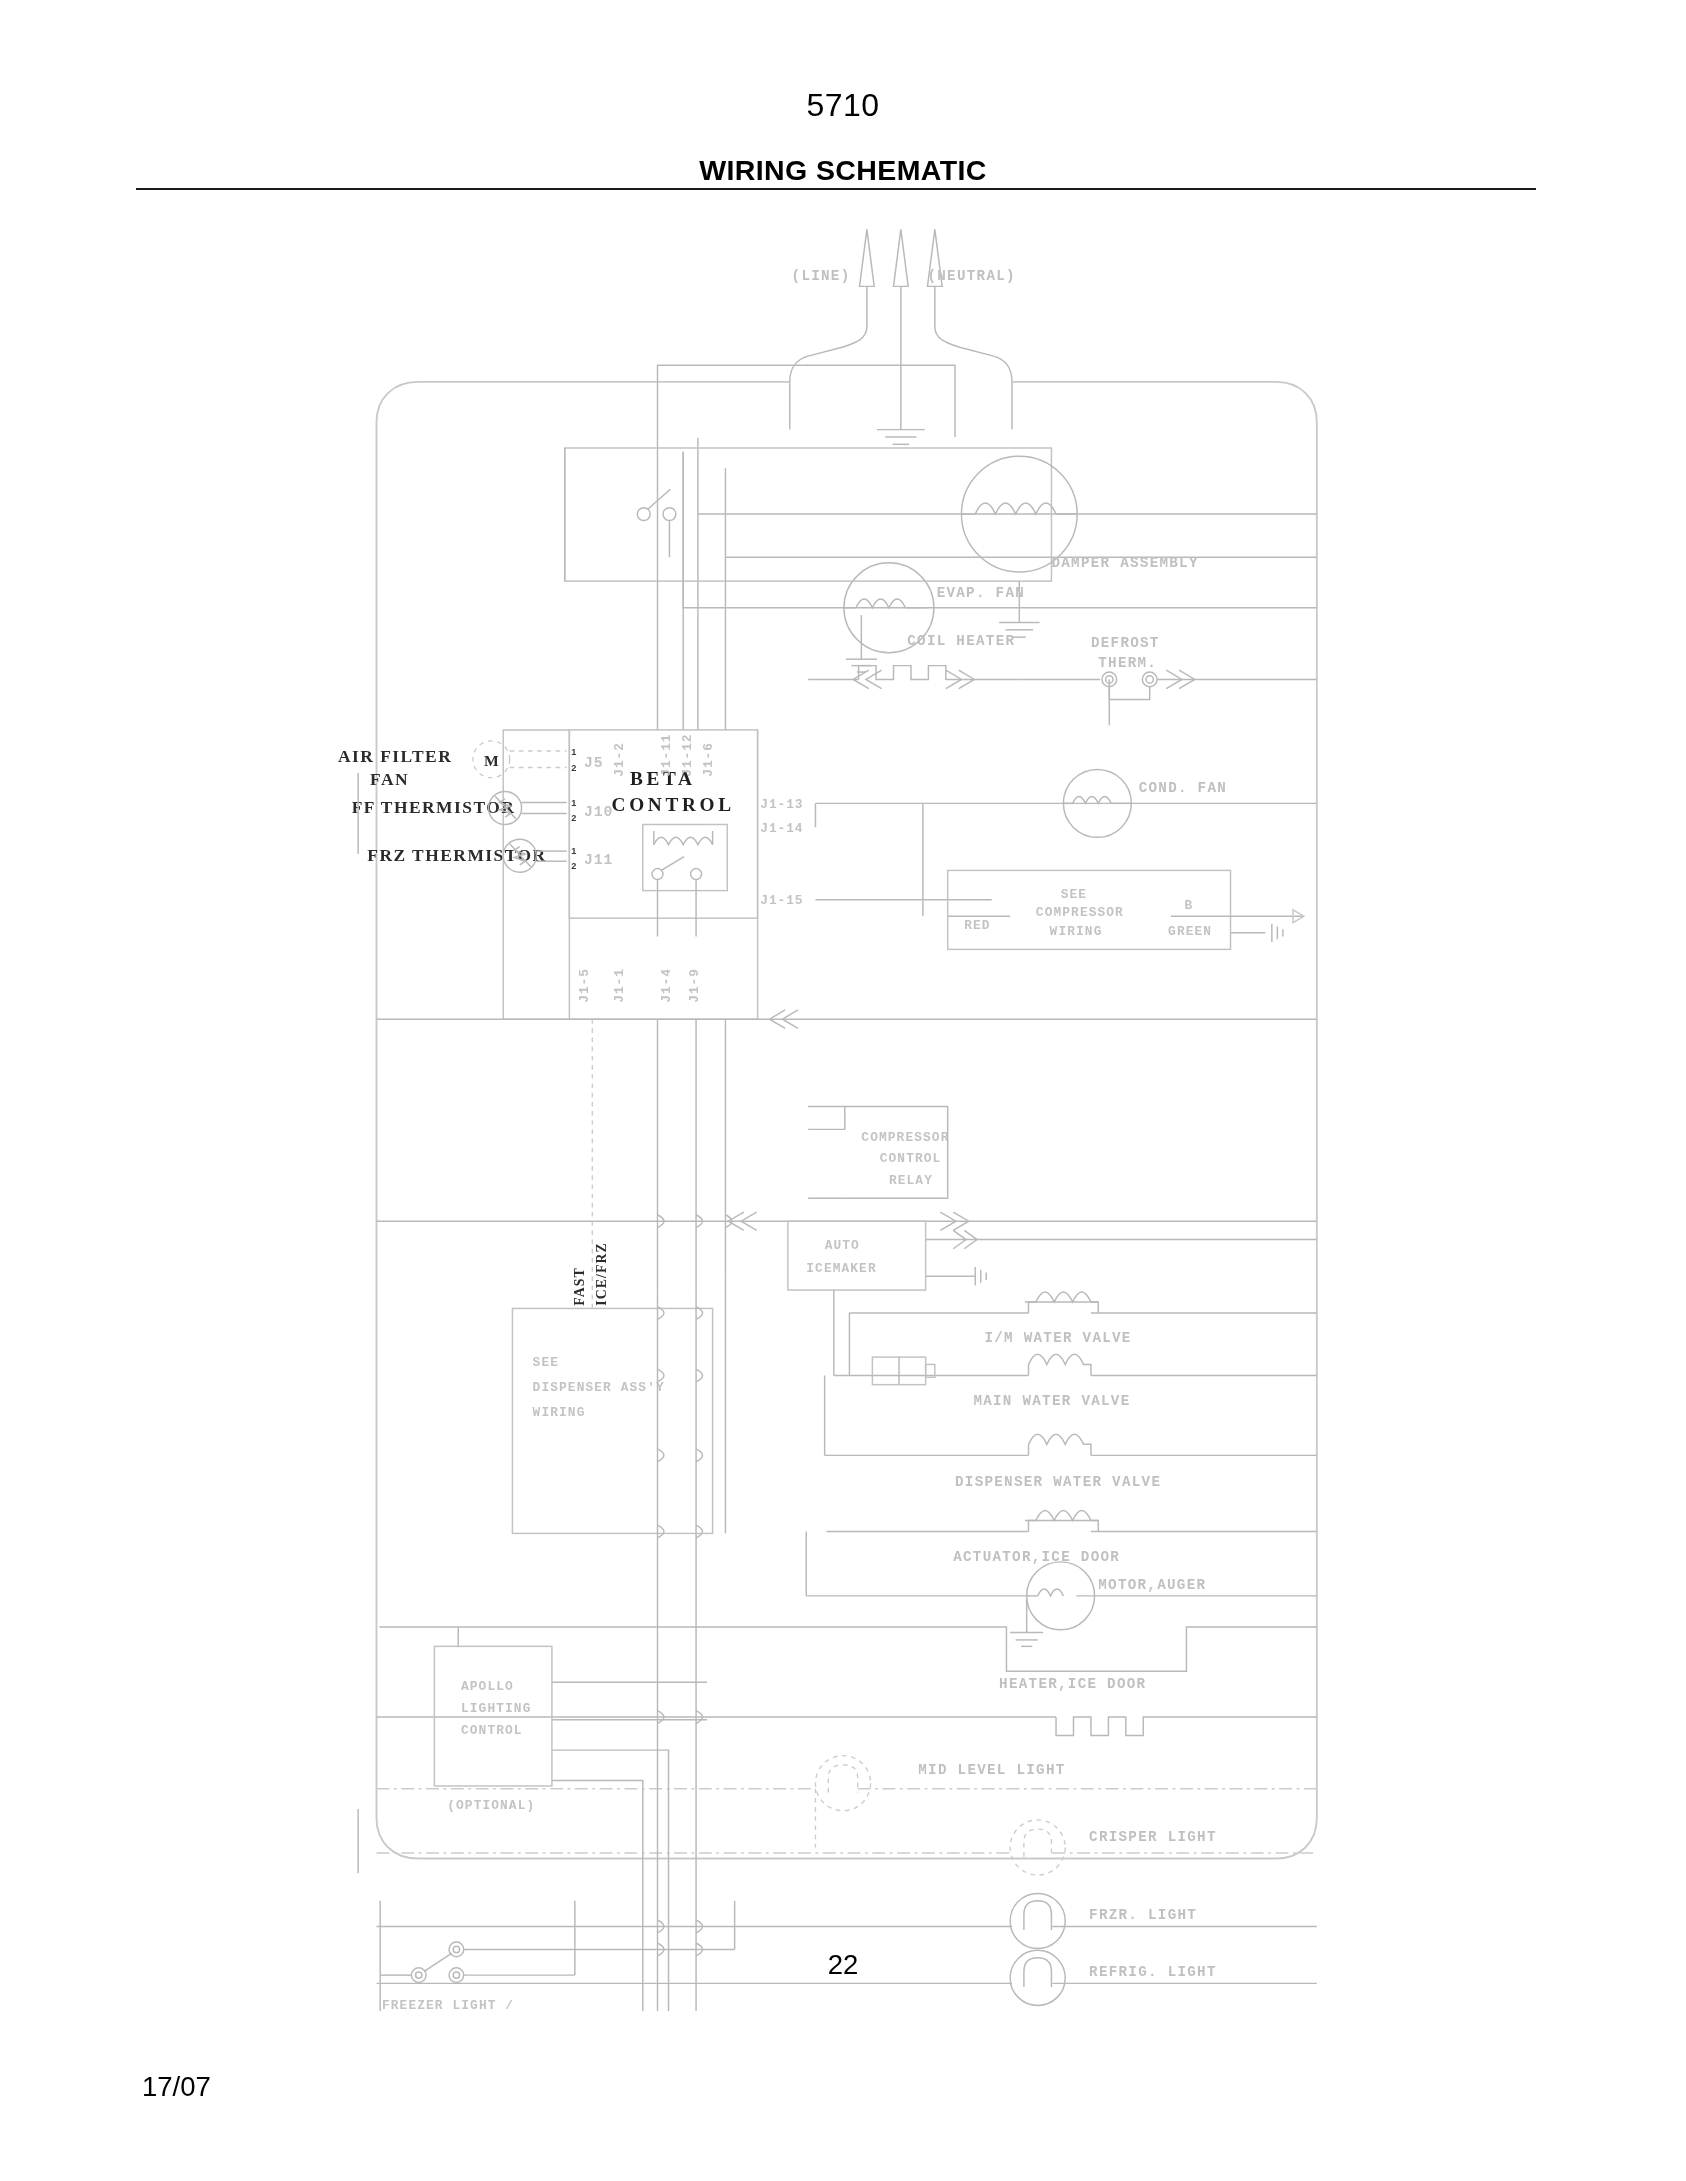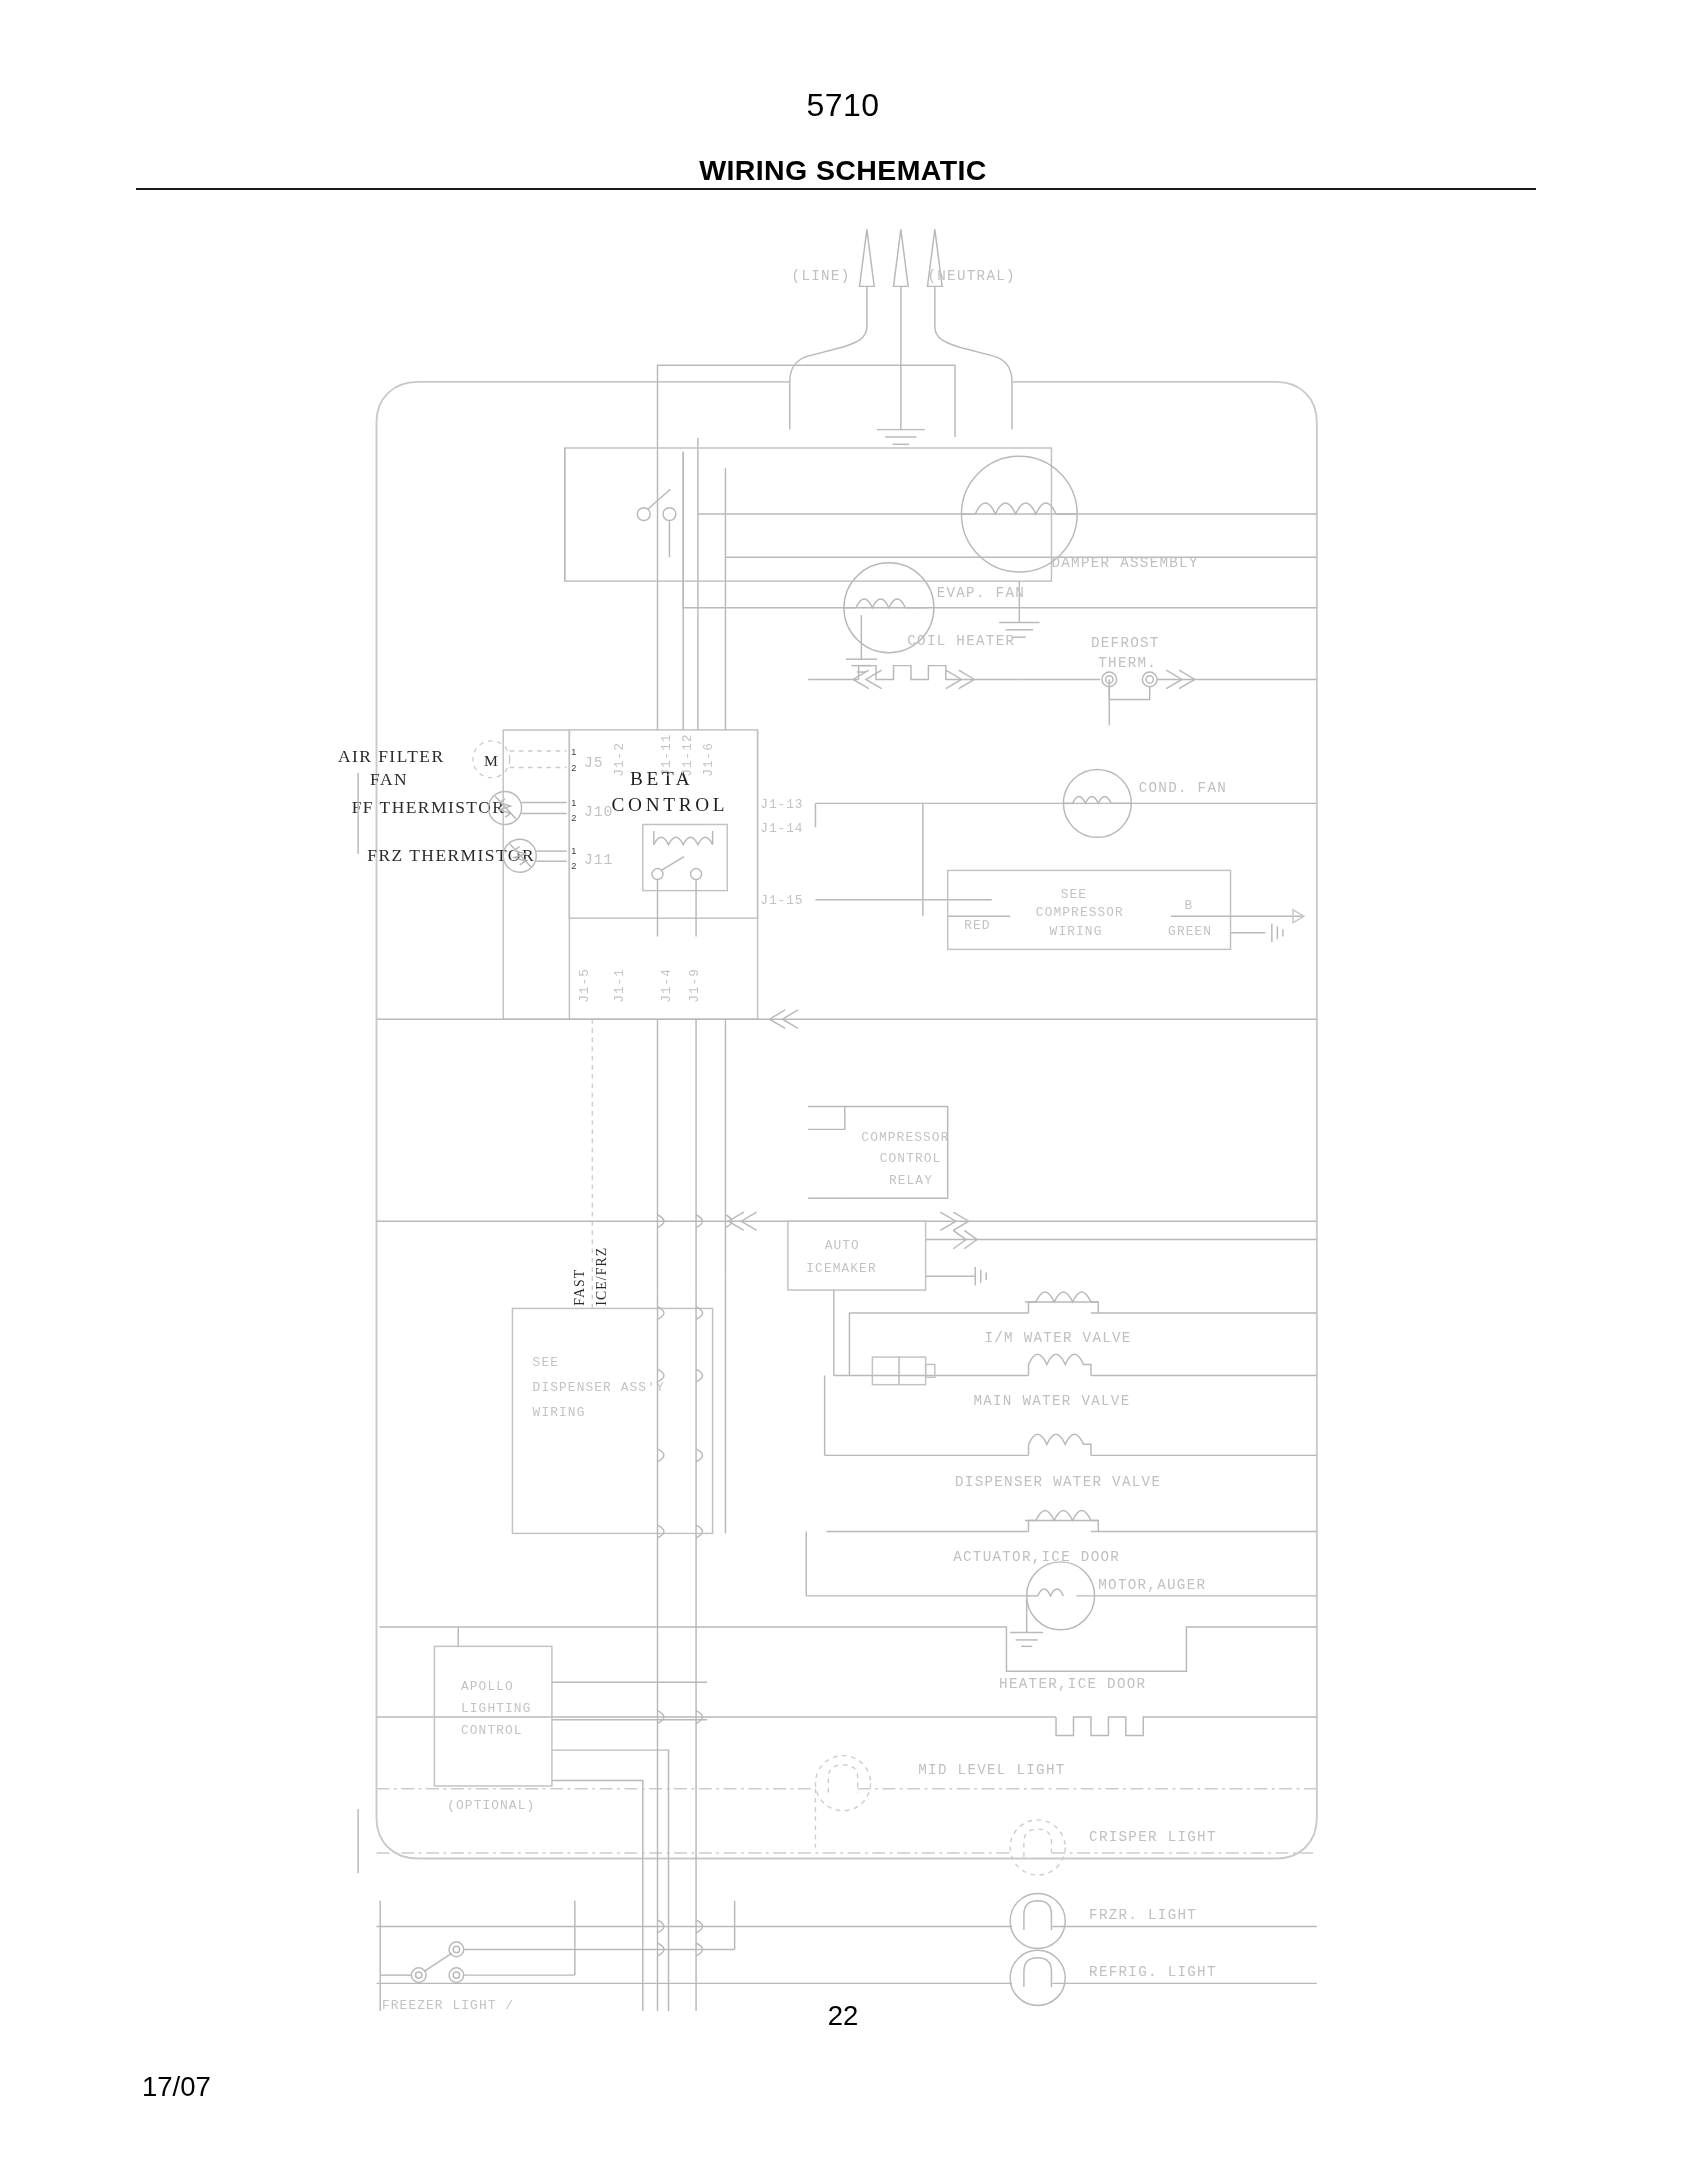--- a/index.html
+++ b/index.html
@@ -6,23 +6,23 @@
   body{width:1686px;height:2182px;font-family:"Liberation Sans",sans-serif;position:relative;overflow:hidden;}
   .page{position:absolute;inset:0;background:#fff;}
   
   .model-no{position:absolute;top:87px;left:0;width:1686px;text-align:center;
             font-family:"Liberation Sans",sans-serif;font-size:32px;color:#000;letter-spacing:0.5px;}
   .doc-title{position:absolute;top:154px;left:0;width:1686px;text-align:center;
              font-family:"Liberation Sans",sans-serif;font-size:28.5px;font-weight:bold;color:#000;letter-spacing:0.4px;}
   .rule{position:absolute;top:188px;left:136px;width:1400px;height:1.8px;background:#1a1a1a;}
   
   .footer-date{position:absolute;top:2071px;left:142px;font-size:27.5px;color:#000;}
-  .footer-page{position:absolute;top:2000px;left:0;width:1686px;text-align:center;font-size:27.5px;color:#000;}
+  .footer-page{position:absolute;top:1949px;left:0;width:1686px;text-align:center;font-size:27.5px;color:#000;}
   
-  .schematic{position:absolute;top:211px;left:0;width:1658px;height:1800px;}
+  .schematic{position:absolute;top:211px;left:0;width:1658px;height:1800px;font-weight:bold;}
   svg{display:block;}
   .w{fill:none;stroke:#b9b9b9;stroke-width:1.6;}
   .cab{fill:none;stroke:#c9c9c9;stroke-width:2;}
   .box{fill:none;stroke:#c2c2c2;stroke-width:1.6;}
   .dashfine{fill:none;stroke:#cccccc;stroke-width:1.5;stroke-dasharray:5 5;}
   .dashdot{fill:none;stroke:#cccccc;stroke-width:1.5;stroke-dasharray:14 5 3 5;}
   .tlab{font-family:"Liberation Mono","DejaVu Sans Mono",monospace;font-size:15.5px;fill:#c0c0c0;letter-spacing:1.4px;}
   .tlab-s{font-family:"Liberation Mono","DejaVu Sans Mono",monospace;font-size:14px;fill:#c3c3c3;letter-spacing:1.2px;}
   .pin{font-family:"Liberation Mono","DejaVu Sans Mono",monospace;font-size:14px;fill:#c3c3c3;letter-spacing:1px;}
   .pinnum{font-family:"Liberation Sans",sans-serif;font-size:10px;fill:#3a3a3a;}

